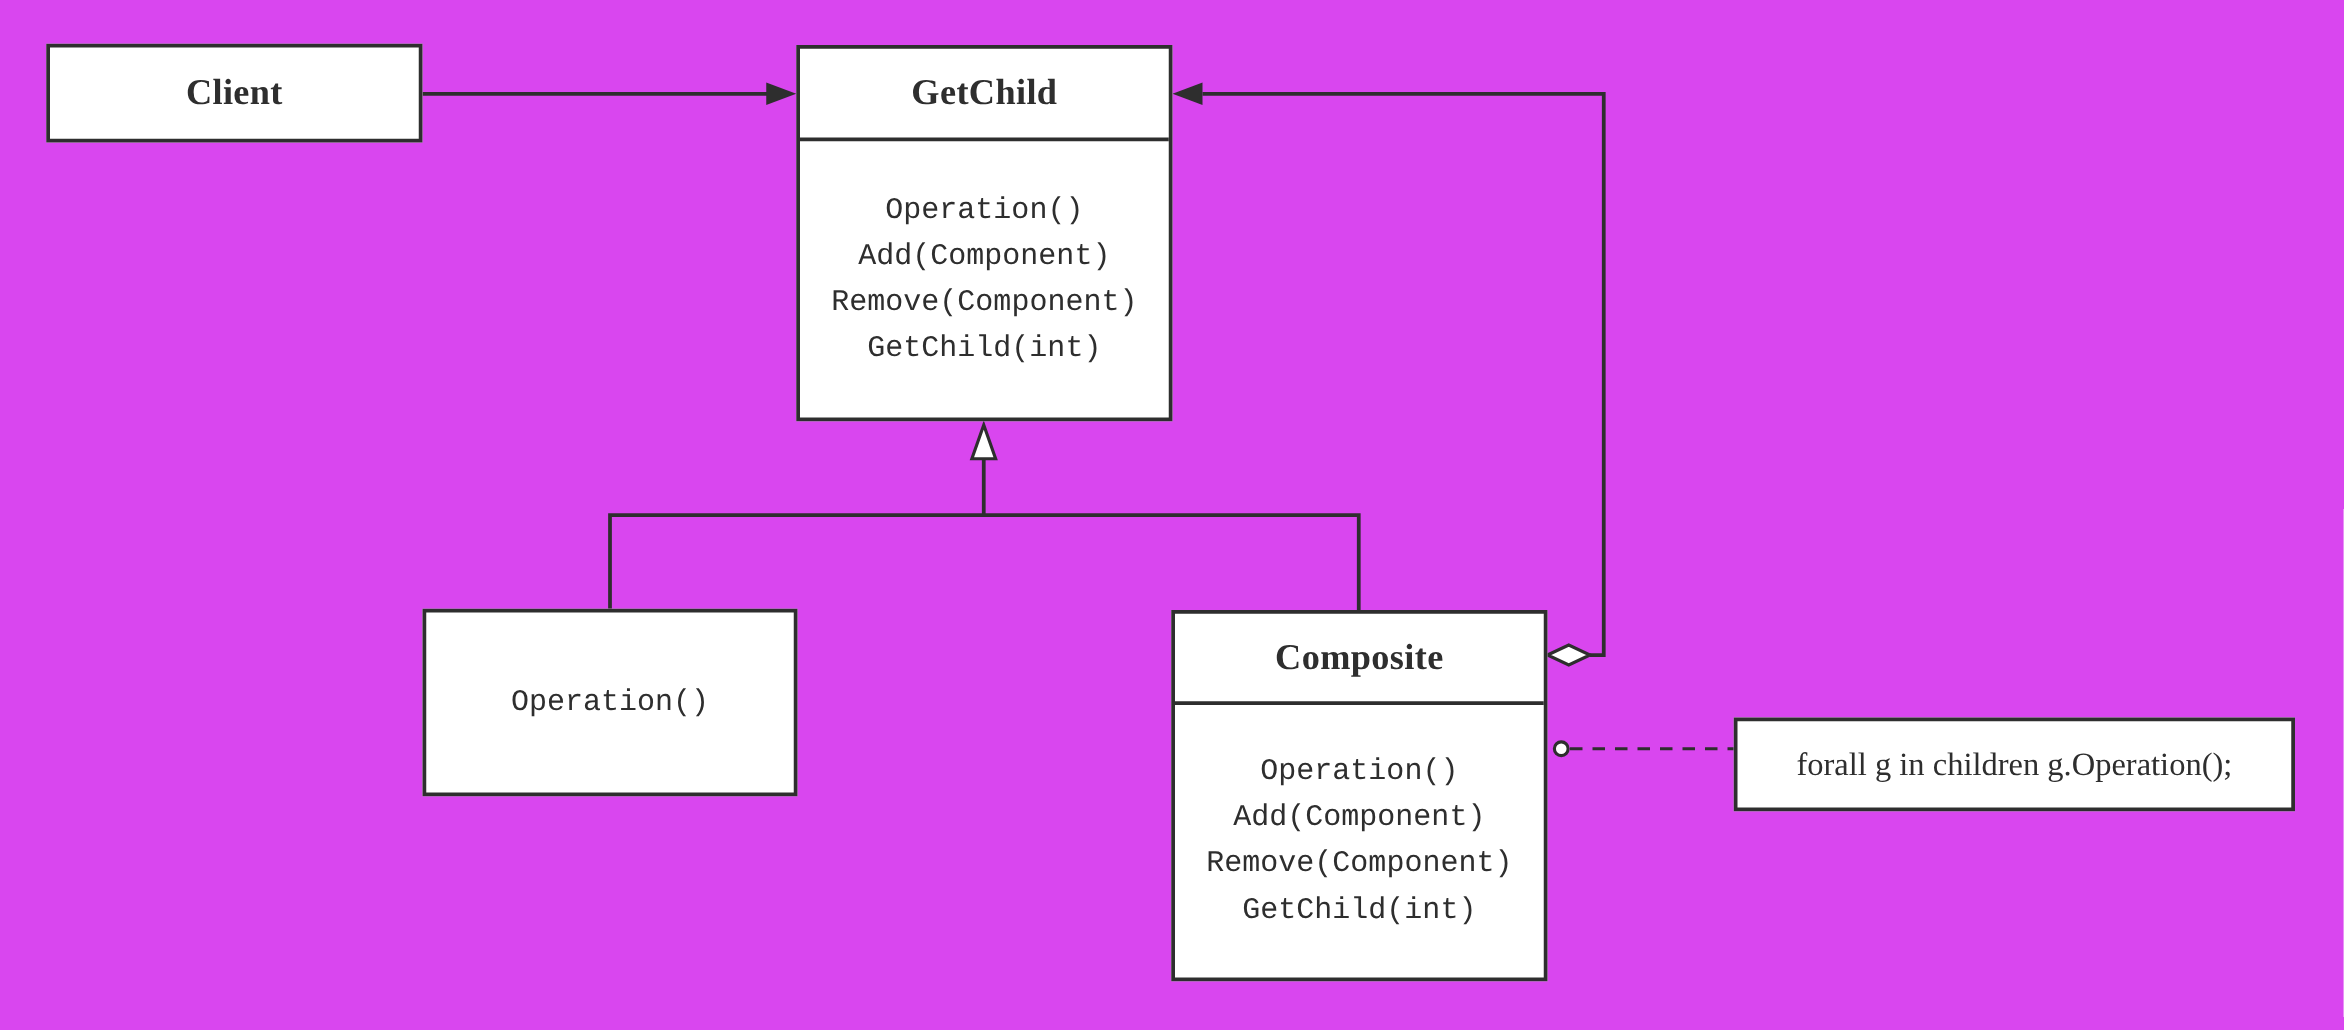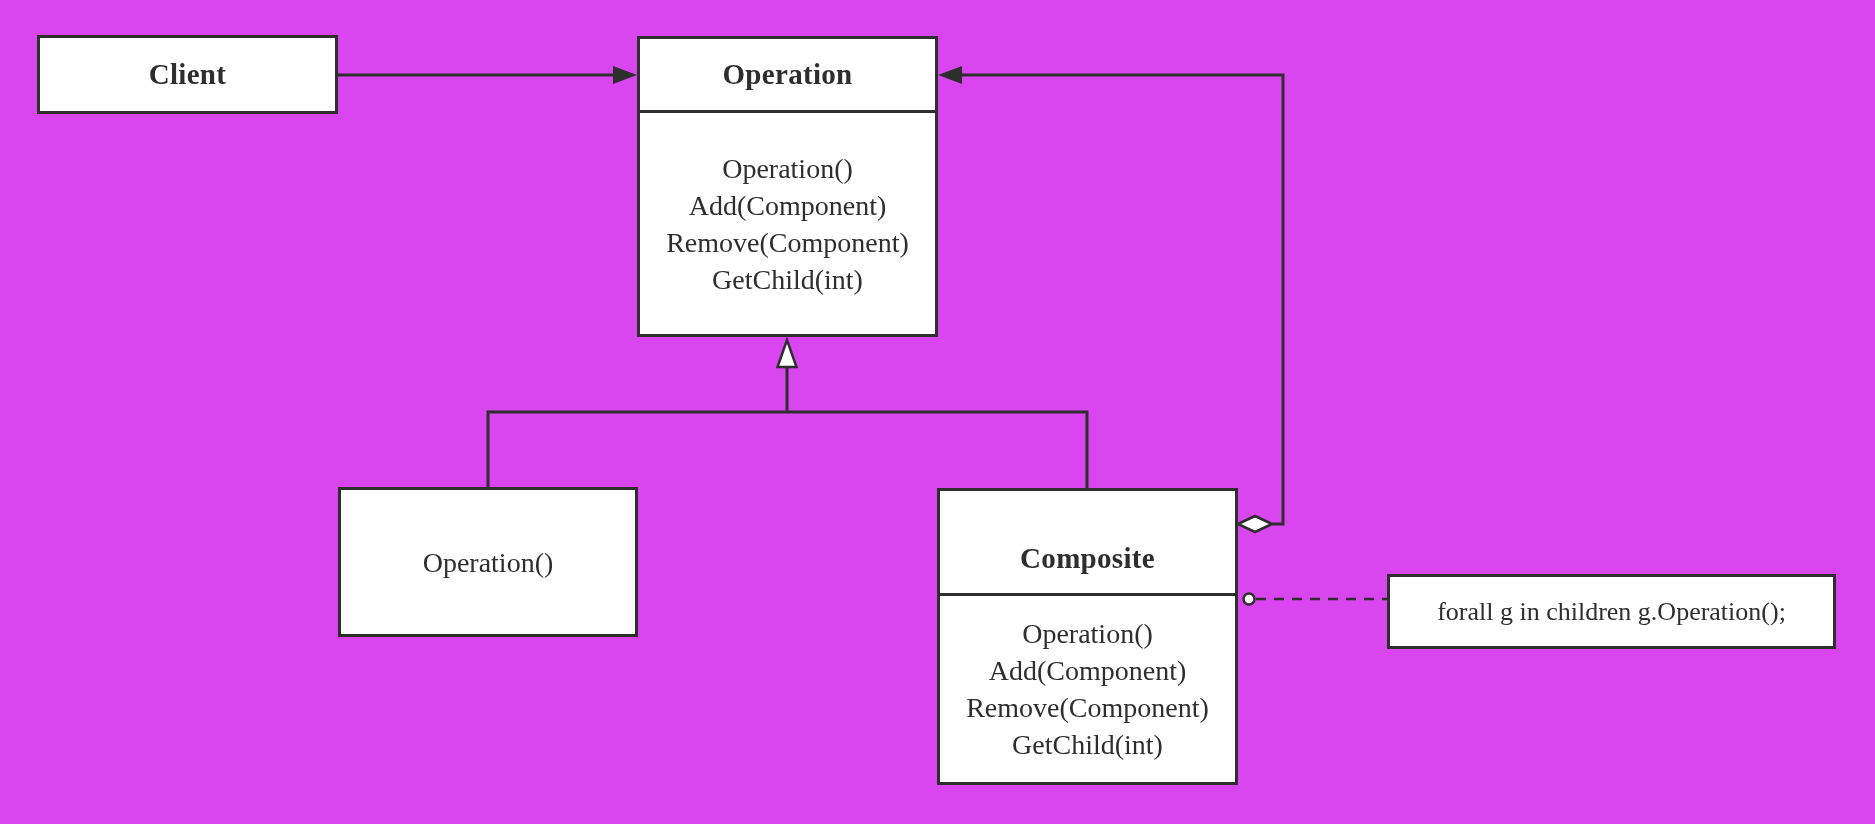--- a/index.html
+++ b/index.html
@@ -45,23 +45,24 @@
     border-bottom: 3px solid #2e2e2e;
   }
   .uml-class .class-methods {
     flex: 1;
     display: flex;
     flex-direction: column;
     align-items: center;
     justify-content: center;
   }
   .method-line {
-    font-size: 28px;
+    font-size: 24px;
     line-height: 37px;
     white-space: nowrap;
+    font-family: Liberation Mono, monospace;
   }
   .note-box {
     position: absolute;
     box-sizing: border-box;
     background: #ffffff;
     border: 3px solid #2e2e2e;
     display: flex;
     align-items: center;
     justify-content: center;
     font-size: 26px;
@@ -87,37 +88,37 @@
 
     <line x1="1256" y1="599" x2="1387" y2="599" stroke="#2e2e2e" stroke-width="2.5" stroke-dasharray="10 8"></line>
     <circle cx="1249" cy="599" r="5.5" fill="#ffffff" stroke="#2e2e2e" stroke-width="2.5"></circle>
   </svg>
 
   <div class="uml-class" style="left:37px; top:35px; width:301px; height:79px;">
     <div class="class-title" style="flex:1;">Client</div>
   </div>
 
   <div class="uml-class" style="left:637px; top:36px; width:301px; height:301px;">
-    <div class="class-title with-divider" style="height:74px;">Operation</div>
+    <div class="class-title with-divider" style="height:74px;">GetChild</div>
     <div class="class-methods">
       <div class="method-line">Operation()</div>
       <div class="method-line">Add(Component)</div>
       <div class="method-line">Remove(Component)</div>
       <div class="method-line">GetChild(int)</div>
     </div>
   </div>
 
   <div class="uml-class" style="left:338px; top:487px; width:300px; height:150px;">
     <div class="class-methods">
       <div class="method-line">Operation()</div>
     </div>
   </div>
 
   <div class="uml-class" style="left:937px; top:488px; width:301px; height:297px;">
-    <div class="class-title with-divider" style="height:73px;margin-top:32px;">Composite</div>
+    <div class="class-title with-divider" style="height:73px;">Composite</div>
     <div class="class-methods">
       <div class="method-line">Operation()</div>
       <div class="method-line">Add(Component)</div>
       <div class="method-line">Remove(Component)</div>
       <div class="method-line">GetChild(int)</div>
     </div>
   </div>
 
   <div class="note-box" style="left:1387px; top:562px; width:449px; height:75px;margin-top:12px;">
     <span>forall g in children g.Operation();</span>

